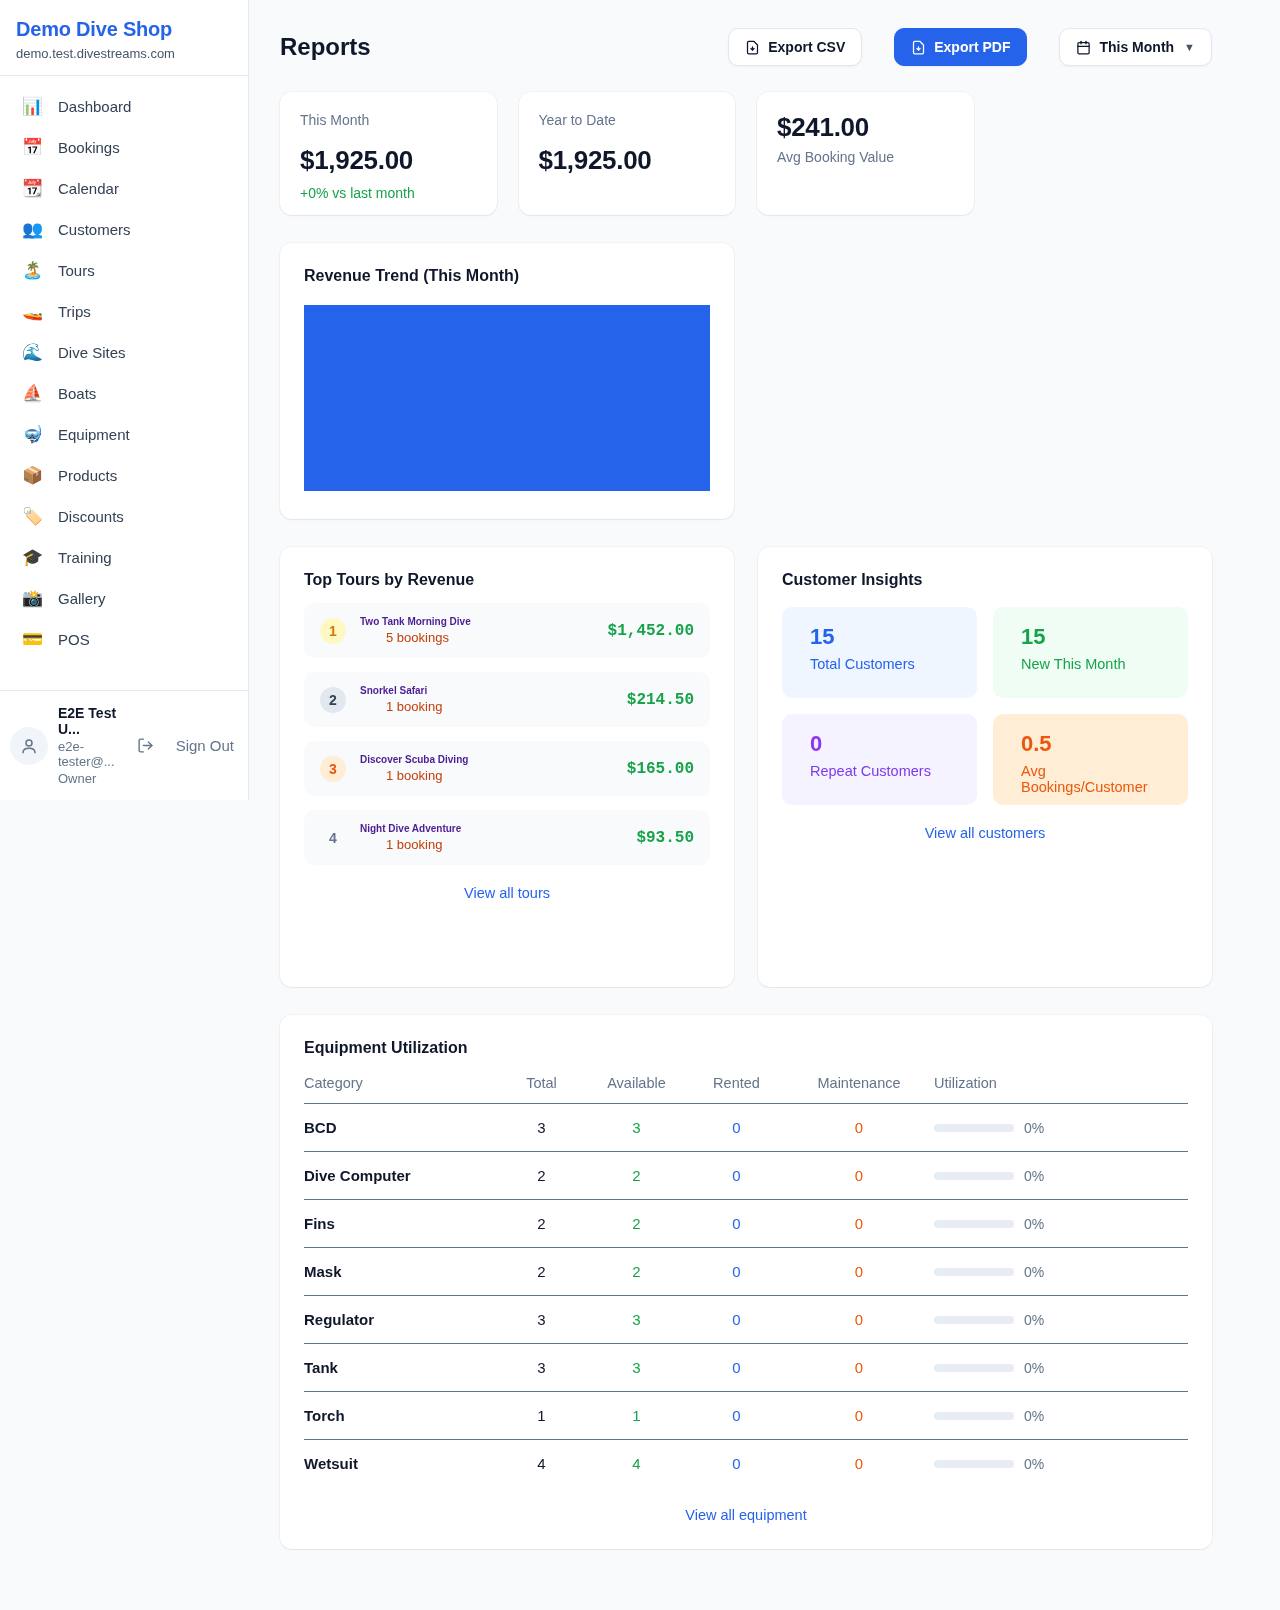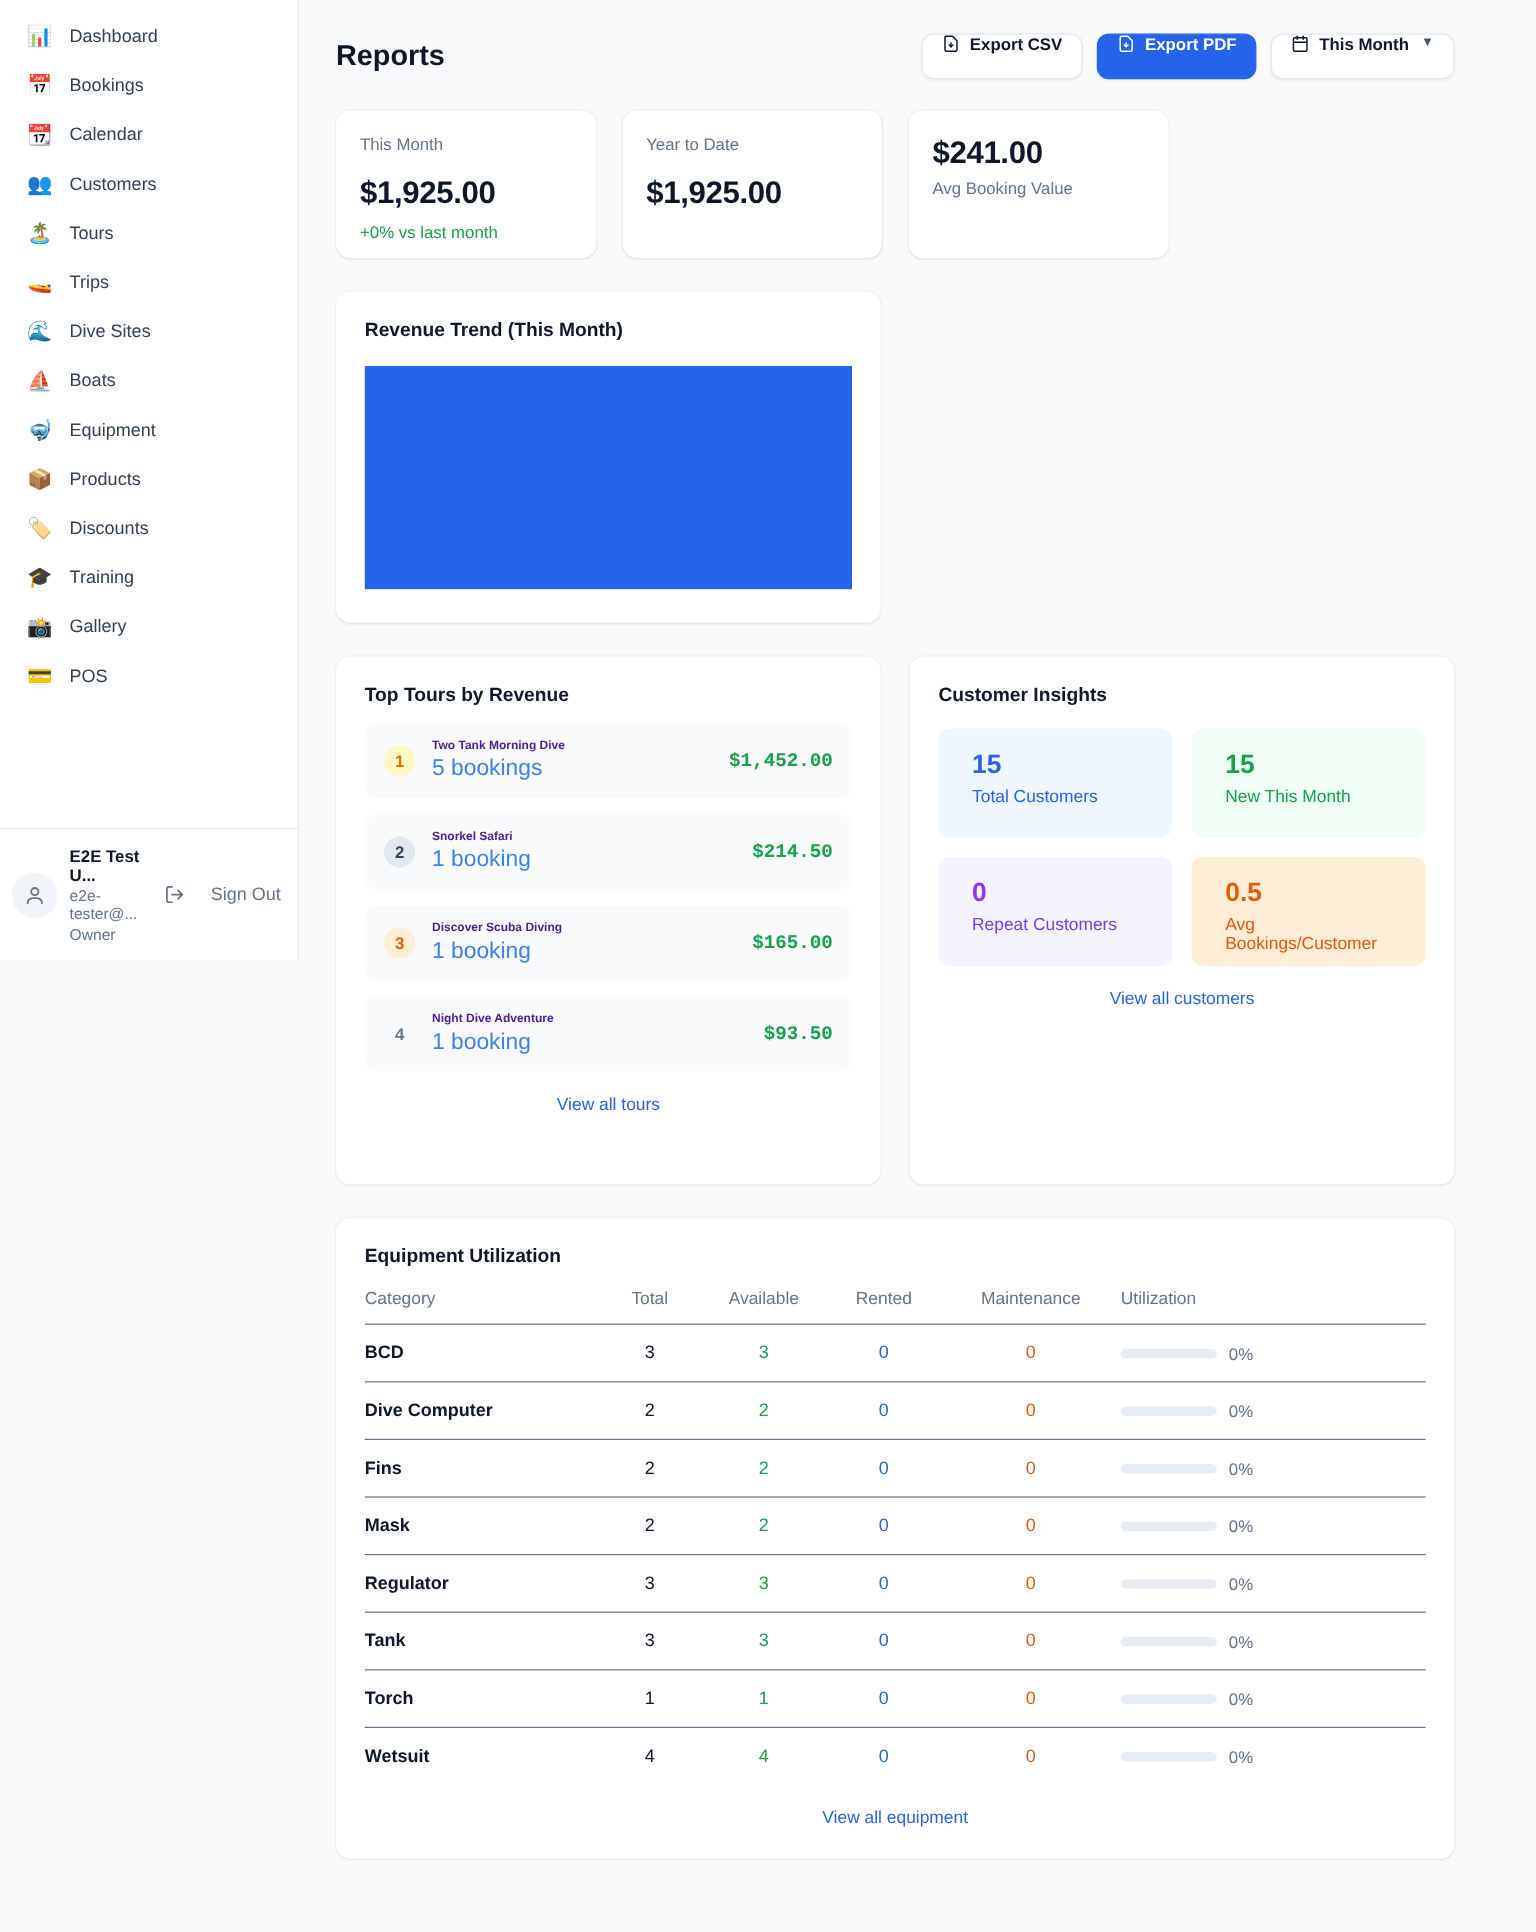--- a/index.html
+++ b/index.html
@@ -18,21 +18,21 @@
   .u-meta { flex:1 1 auto; min-width:0; }
   .u-name { font-size:14px; font-weight:bold; color:#0f172a; }
   .u-email,.u-role { font-size:13px; color:#64748b; margin-top:2px; }
   .signout { display:flex; align-items:center; gap:22px; color:#64748b; font-size:15px; cursor:pointer; white-space:nowrap; }
 
   
   .main { position:absolute; left:280px; top:0; width:932px; }
   .topbar { margin-top:28px; display:flex; align-items:center; justify-content:space-between; }
   .page-title { font-size:24px; font-weight:800; color:#0f172a; }
   .actions { display:flex; gap:12px; }
-  .btn { display:flex; align-items:flex-start; gap:8px; height:38px; padding:0 16px; border-radius:10px; font-size:14px; font-weight:bold; cursor:pointer; border:1px solid #e2e8f0; background:#fff; color:#0f172a; box-shadow:0 1px 2px rgba(15,23,42,.05); }
+  .btn { display:flex; align-items:center; gap:8px; height:38px; padding:0 16px; border-radius:10px; font-size:14px; font-weight:bold; cursor:pointer; border:1px solid #e2e8f0; background:#fff; color:#0f172a; box-shadow:0 1px 2px rgba(15,23,42,.05);margin-left:20px; }
   .btn.primary { background:#2563eb; border-color:#2563eb; color:#fff; }
   .btn .chev { font-size:11px; color:#475569; margin-left:2px; }
 
   .card { background:#fff; border-radius:12px; box-shadow:0 1px 2px rgba(15,23,42,.06), 0 0 0 1px rgba(15,23,42,.03); }
   .card-title { font-size:16px; font-weight:bold; color:#0f172a; }
 
   
   .stats { margin-top:26px; display:grid; grid-template-columns:repeat(4,1fr); gap:22px; }
   .stat { padding:20px; height:123px; }
   .stat .lbl { font-size:14px; color:#64748b; }
@@ -59,21 +59,21 @@
 
   .tours-card { padding:24px; height:440px; }
   .tour-row { margin-top:14px; background:#f8fafc; border-radius:10px; padding:13px 16px; display:flex; align-items:center; gap:14px; }
   .rank { width:26px; height:26px; border-radius:50%; display:flex; align-items:center; justify-content:center; font-size:14px; font-weight:bold; flex:0 0 auto; }
   .rank.r1 { background:#fef9c3; color:#d97706; }
   .rank.r2 { background:#e2e8f0; color:#334155; }
   .rank.r3 { background:#ffedd5; color:#ea580c; }
   .rank.r4 { background:transparent; color:#64748b; }
   .t-meta { flex:1 1 auto; }
   .t-name { font-size:10px; font-weight:bold; color:#4c1d95; }
-  .t-book { font-size:19px; color:#3b82f6; margin-top:3px; }
+  .t-book { font-size:13px; color:#c2410c; margin-top:3px;margin-left:26px; }
   .t-amt { font-size:16px; font-weight:bold; color:#16a34a;font-family:Liberation Mono, monospace; }
   .view-link { display:block; text-align:center; color:#2563eb; font-size:14.5px; margin-top:20px; cursor:pointer; text-decoration:none; }
 
   .insights-card { padding:24px; height:440px; }
   .tiles { margin-top:18px; display:grid; grid-template-columns:1fr 1fr; gap:16px; }
   .tile { border-radius:10px; padding:17px 28px; height:91px; }
   .tile .tv { font-size:22px; font-weight:800; }
   .tile .tl { font-size:14.5px; margin-top:6px; }
   .tile.blue { background:#eff6ff; } .tile.blue .tv,.tile.blue .tl { color:#2563eb; }
   .tile.green { background:#f0fdf4; } .tile.green .tv,.tile.green .tl { color:#16a34a; }
@@ -96,20 +96,24 @@
   .c-util { display:flex; align-items:center; gap:10px; }
   .util-track { width:80px; height:8px; border-radius:4px; background:#e8edf3; }
   .util-pct { font-size:14px; color:#64748b; }
 
   svg { display:block; }
 </style>
 </head>
 <body>
 
 <aside class="sidebar">
+  <div class="sb-head">
+    <div class="sb-title">Demo Dive Shop</div>
+    <div class="sb-sub">demo.test.divestreams.com</div>
+  </div>
   <nav class="sb-nav">
     <div class="sb-item">
         <span class="ico">📊</span>
         <span>Dashboard</span>
       </div>
     <div class="sb-item">
         <span class="ico">📅</span>
         <span>Bookings</span>
       </div>
     <div class="sb-item">

